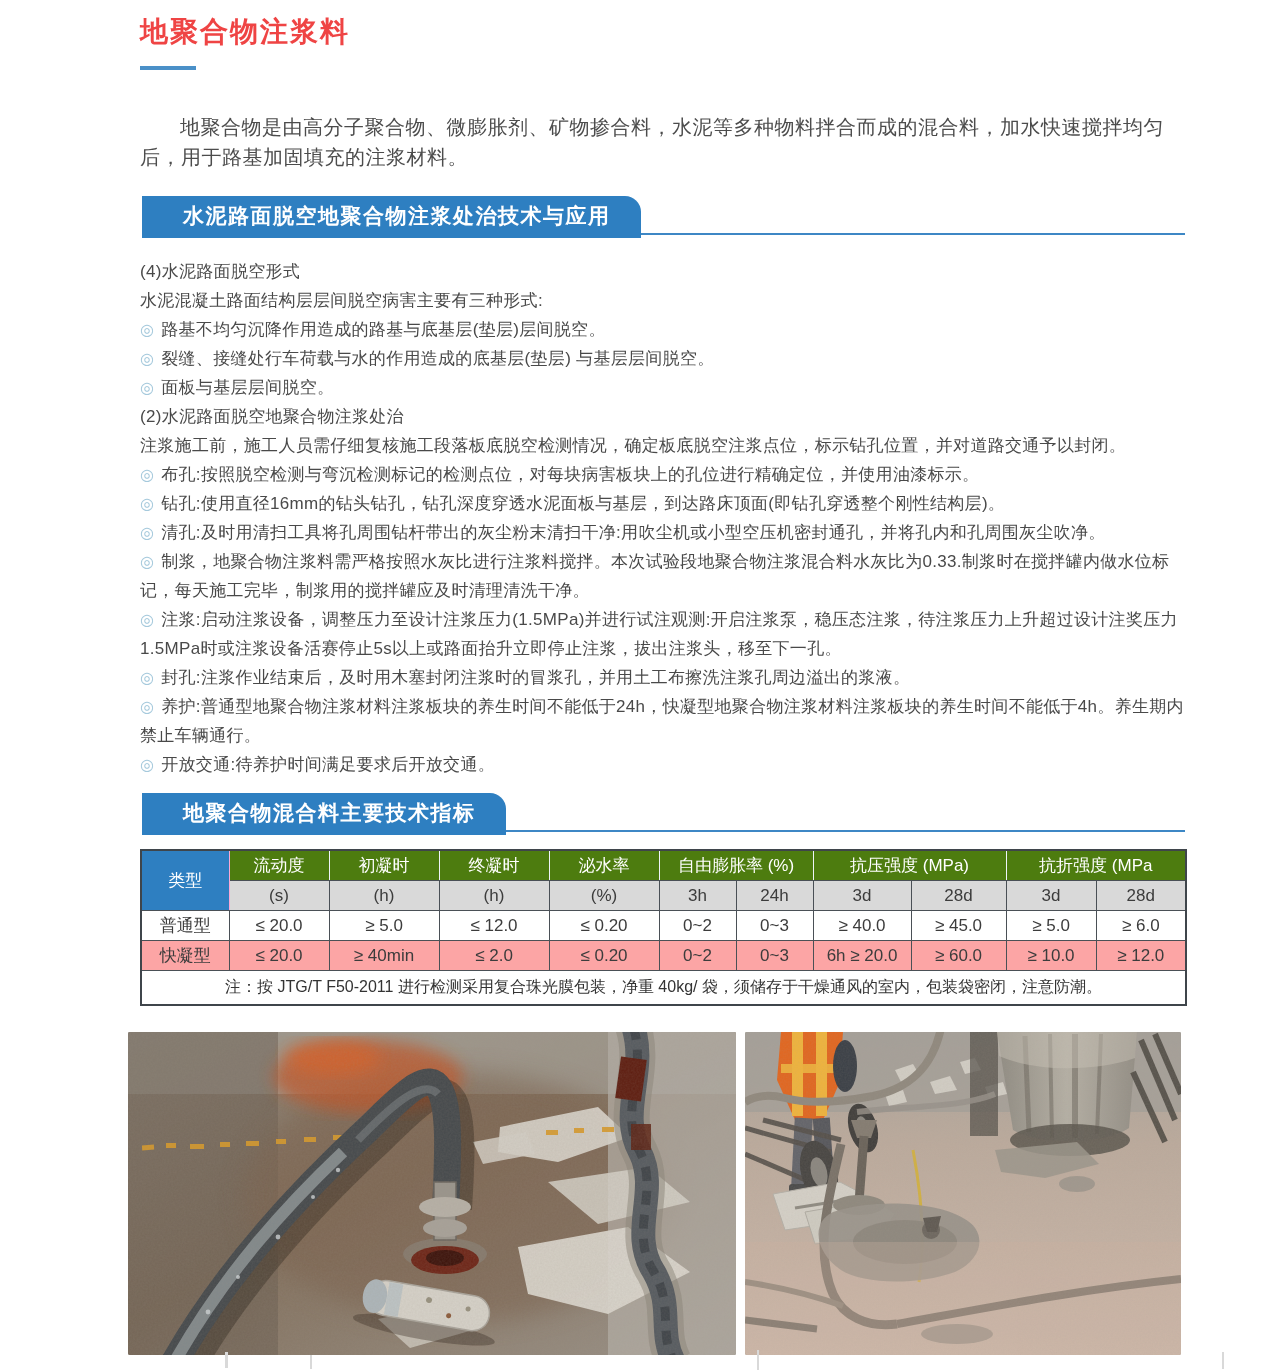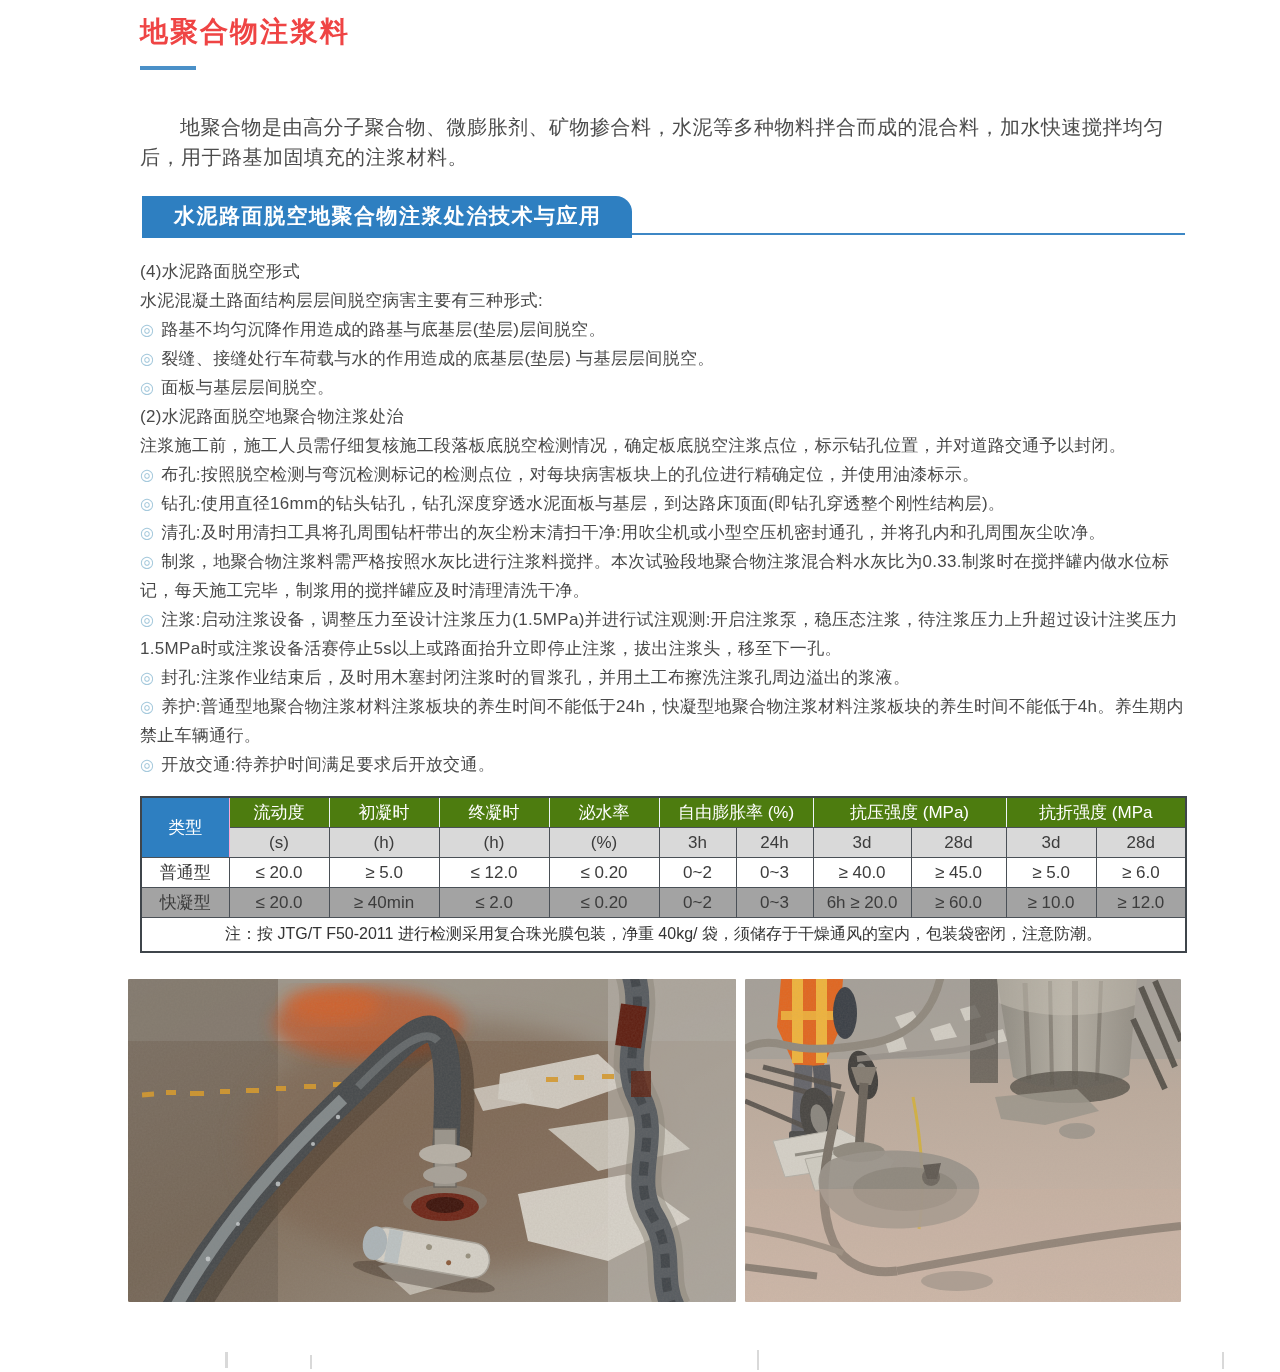--- a/index.html
+++ b/index.html
@@ -18,38 +18,38 @@
   .intro{
     margin-top:42px;font-size:20px;line-height:30px;color:#4c4c4c;
     text-indent:2em;letter-spacing:0.5px;
   }
   .section-head{position:relative;margin-top:24px;height:39px;}
   .section-head .head-line{
     position:absolute;left:2px;right:0;bottom:0;height:2px;background:#3d87c5;
   }
   .banner{
     position:relative;z-index:1;display:inline-block;background:#2e7fc1;
-    border-radius:0 16px 0 0;padding:6px 30px 8px 32px;
+    border-radius:0 16px 0 0;padding:6px 30px 8px 41px;
     font-size:21px;font-weight:bold;color:#ffffff;letter-spacing:1.5px;
     margin-left:2px;
   }
   .paras{margin-top:22px;font-size:17px;line-height:29px;color:#494949;letter-spacing:0.3px;}
   .paras p{margin:0;}
   .blt{color:#a5c9dc;font-size:16px;margin-right:7px;}
   .section2-head{margin-top:14px;}
   .spec-table{
     border-collapse:collapse;margin-top:17px;width:1045px;table-layout:fixed;
     font-size:17px;color:#3c3c3c;text-align:center;
   }
   .spec-table{border:2px solid #3f454b;}
   .spec-table th,.spec-table td{border:1px solid #4a5056;padding:0;height:29px;font-weight:normal;}
   .spec-table .h1 th{background:#4d7c0f;color:#ffffff;border-left:1px solid #eef4f9;border-right:1px solid #eef4f9;border-bottom:1px solid #4a5056;}
   .spec-table th.type-cell{background:#2e7fc1;color:#ffffff;border-right:1px solid #f9a8d4;border-left:1px solid #4a5056;font-weight:normal;}
   .spec-table .h2 td{background:#d9d9d9;}
-  .spec-table .row-alt td{background:#a3a3a3;}
+  .spec-table .row-alt td{background:#fca5a5;}
   .spec-table .note-row td{height:33px;background:#ffffff;font-size:16px;color:#333333;}
   .photos{display:flex;gap:9px;margin-top:26px;margin-left:-12px;}
   .photo{height:323px;border-radius:2px;overflow:hidden;position:relative;background:#9b9187;}
   .photo svg{display:block;width:100%;height:100%;}
   .photo-left{width:608px;}
   .photo-right{width:436px;}
   .pagebreak-mark{position:absolute;background:#d9d9d9;}
   .m1{left:225px;top:1352px;width:3px;height:16px;}
   .m2{left:310px;top:1355px;width:2px;height:14px;}
   .m3{left:757px;top:1350px;width:2px;height:20px;}
@@ -81,20 +81,24 @@
     <p><span class="blt">◎</span><span>布孔:按照脱空检测与弯沉检测标记的检测点位，对每块病害板块上的孔位进行精确定位，并使用油漆标示。</span></p>
     <p><span class="blt">◎</span><span>钻孔:使用直径16mm的钻头钻孔，钻孔深度穿透水泥面板与基层，到达路床顶面(即钻孔穿透整个刚性结构层)。</span></p>
     <p><span class="blt">◎</span><span>清孔:及时用清扫工具将孔周围钻杆带出的灰尘粉末清扫干净:用吹尘机或小型空压机密封通孔，并将孔内和孔周围灰尘吹净。</span></p>
     <p><span class="blt">◎</span><span>制浆，地聚合物注浆料需严格按照水灰比进行注浆料搅拌。本次试验段地聚合物注浆混合料水灰比为0.33.制浆时在搅拌罐内做水位标记，每天施工完毕，制浆用的搅拌罐应及时清理清洗干净。</span></p>
     <p><span class="blt">◎</span><span>注浆:启动注浆设备，调整压力至设计注浆压力(1.5MPa)并进行试注观测:开启注浆泵，稳压态注浆，待注浆压力上升超过设计注奖压力1.5MPa时或注浆设备活赛停止5s以上或路面抬升立即停止注浆，拔出注浆头，移至下一孔。</span></p>
     <p><span class="blt">◎</span><span>封孔:注浆作业结束后，及时用木塞封闭注浆时的冒浆孔，并用土工布擦洗注浆孔周边溢出的浆液。</span></p>
     <p><span class="blt">◎</span><span>养护:普通型地聚合物注浆材料注浆板块的养生时间不能低于24h，快凝型地聚合物注浆材料注浆板块的养生时间不能低于4h。养生期内禁止车辆通行。</span></p>
     <p><span class="blt">◎</span><span>开放交通:待养护时间满足要求后开放交通。</span></p>
   </div>
 
+  <div class="section-head section2-head">
+    <span class="banner">地聚合物混合料主要技术指标</span>
+    <div class="head-line"></div>
+  </div>
 
   <table class="spec-table">
     <colgroup>
       <col style="width:88px">
         <col style="width:100px">
         <col style="width:110px">
         <col style="width:110px">
       <col style="width:110px">
         <col style="width:77px">
         <col style="width:77px">

